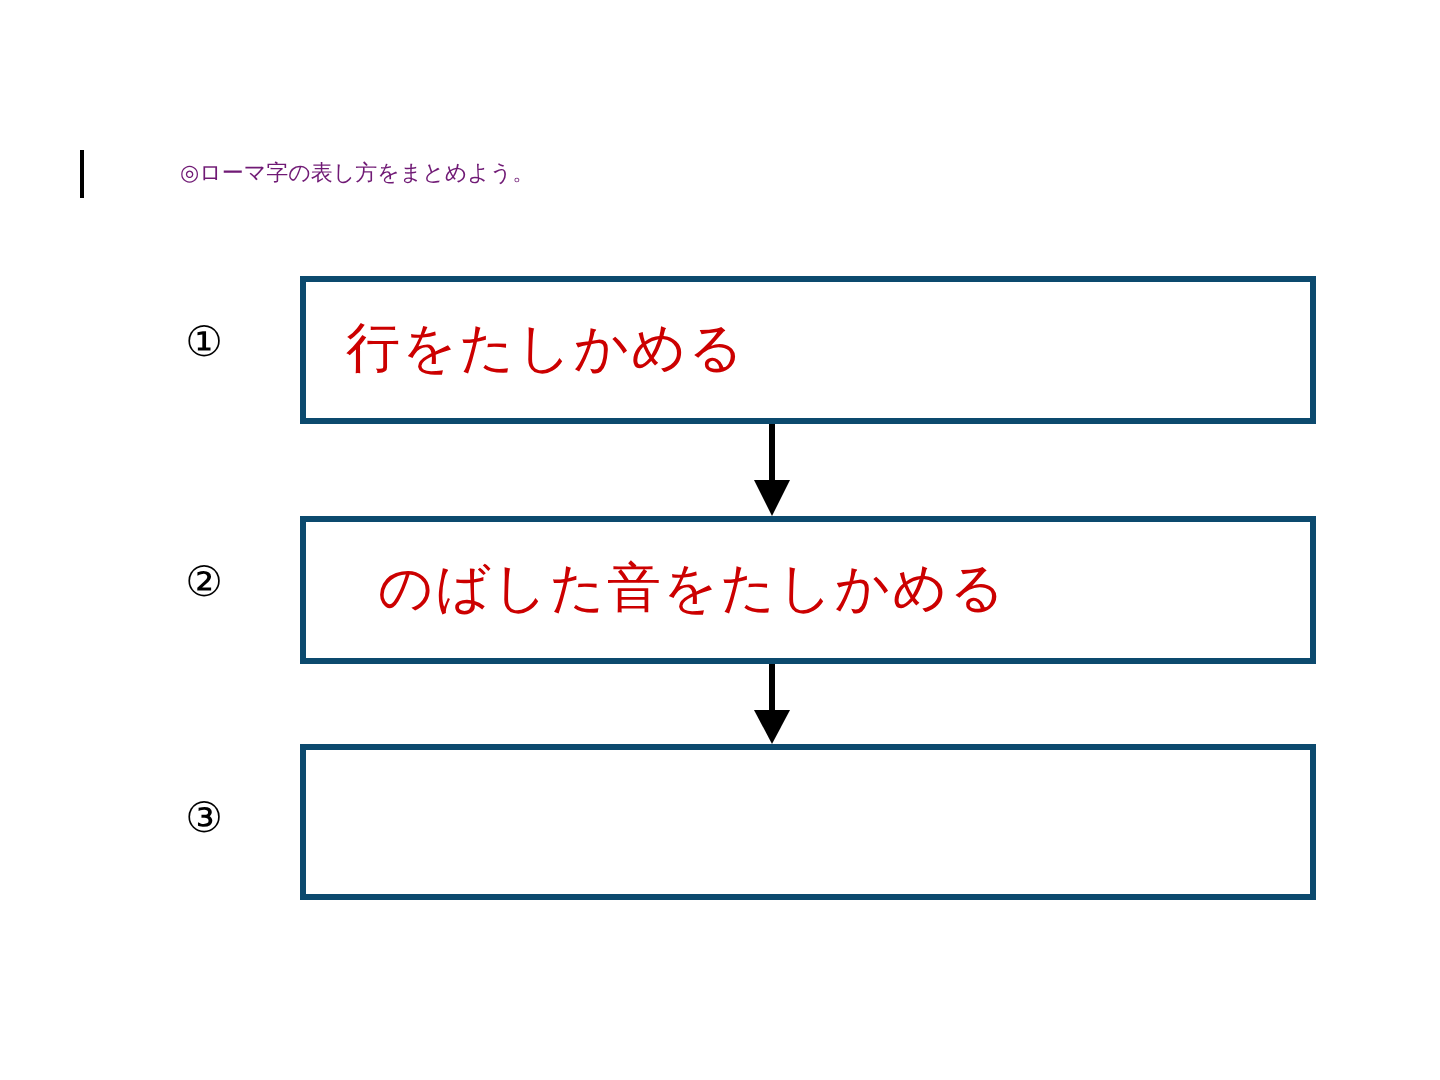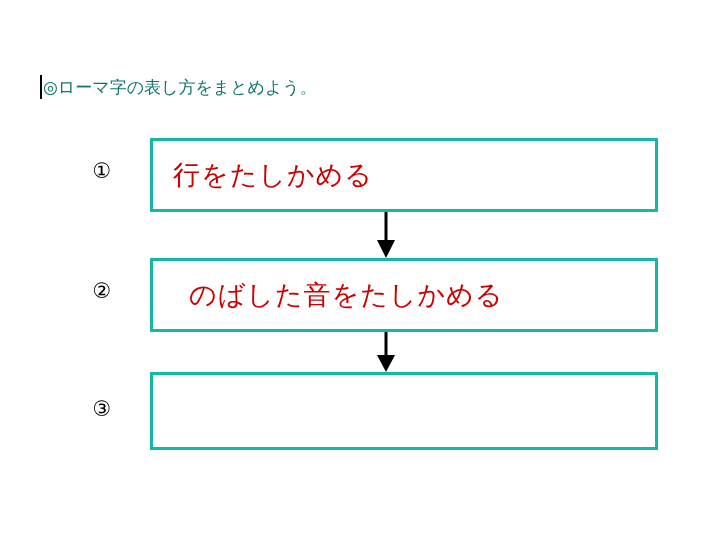--- a/index.html
+++ b/index.html
@@ -25,46 +25,47 @@
     align-items: center;
     height: 26px;
   }
   .text-caret {
     width: 2px;
     height: 24px;
     background: #000000;
     margin-right: 1px;
   }
   .title-text {
-    font-size: 17px;
+    font-size: 11px;
     line-height: 24px;
-    color: #0f766e;
+    color: #701a75;
     letter-spacing: 0px;
     white-space: nowrap;
+    margin-left: 47px;
   }
 
   
   .step {
     position: absolute;
     left: 0;
     width: 720px;
   }
   .step-marker {
     position: absolute;
     font-size: 21px;
     line-height: 1;
     color: #000000;
     width: 40px;
     text-align: center;
   }
   .step-box {
     position: absolute;
     left: 150px;
     width: 508px;
-    border: 3px solid #14b8a6;
+    border: 3px solid #0c4a6e;
     background: #ffffff;
     box-sizing: border-box;
     display: flex;
     align-items: center;
   }
   .step-label {
     font-size: 27px;
     line-height: 1.1;
     color: #cc0000;
     padding-left: 20px;

